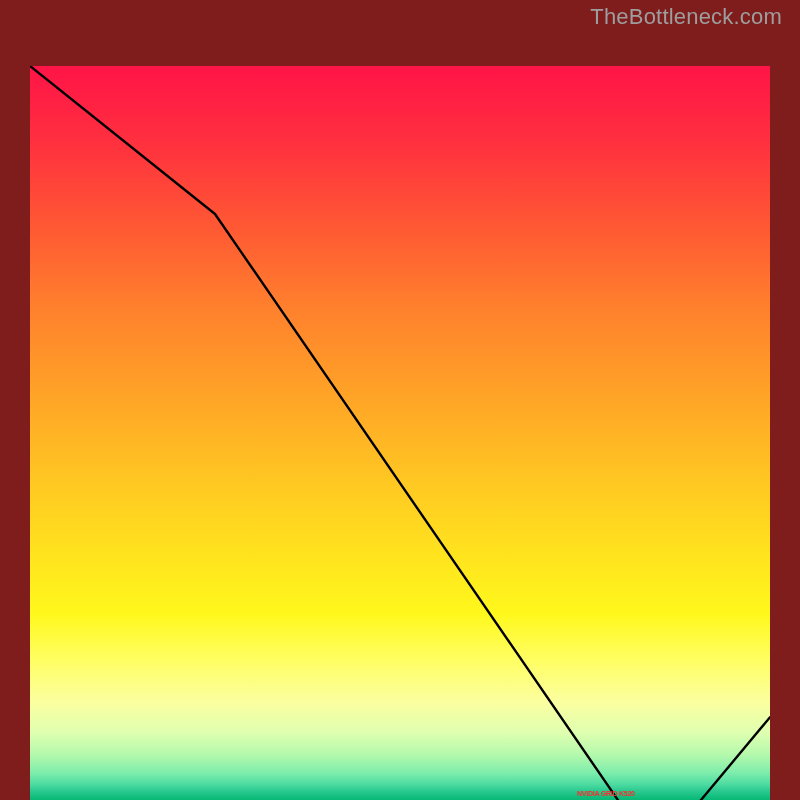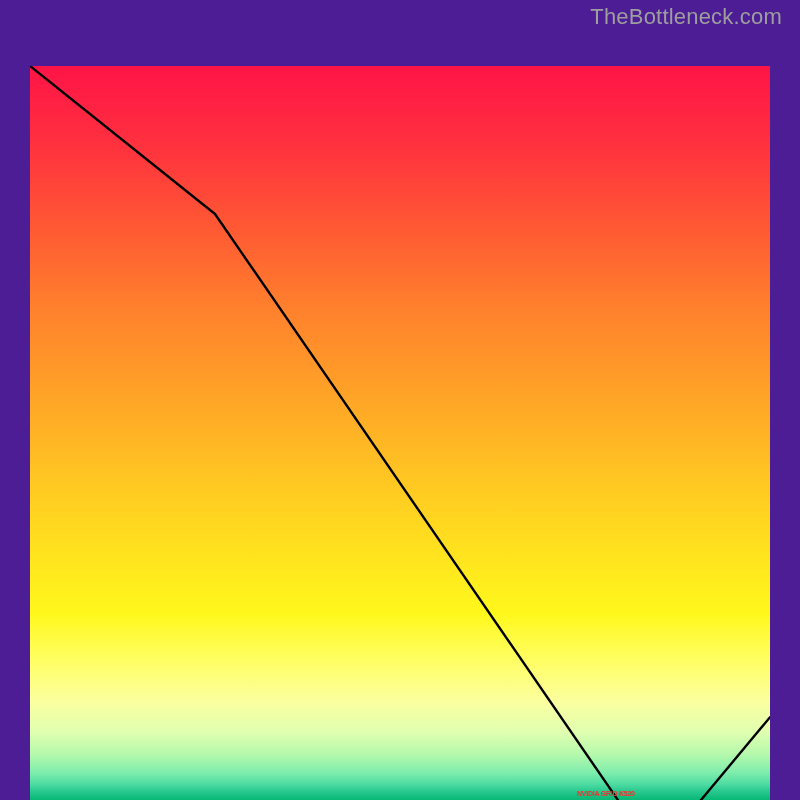--- a/index.html
+++ b/index.html
@@ -8,21 +8,21 @@
     width: 800px;
     height: 800px;
     background: #000;
     font-family: Arial, Helvetica, sans-serif;
     overflow: hidden;
   }
   .frame {
     position: relative;
     width: 800px;
     height: 800px;
-    background: #4c1d95;
+    background: #7f1d1d;
   }
   .watermark {
     position: absolute;
     top: 4px;
     right: 18px;
     color: #9e9e9e;
     font-size: 22px;
     font-weight: 500;
     letter-spacing: 0.2px;
   }

